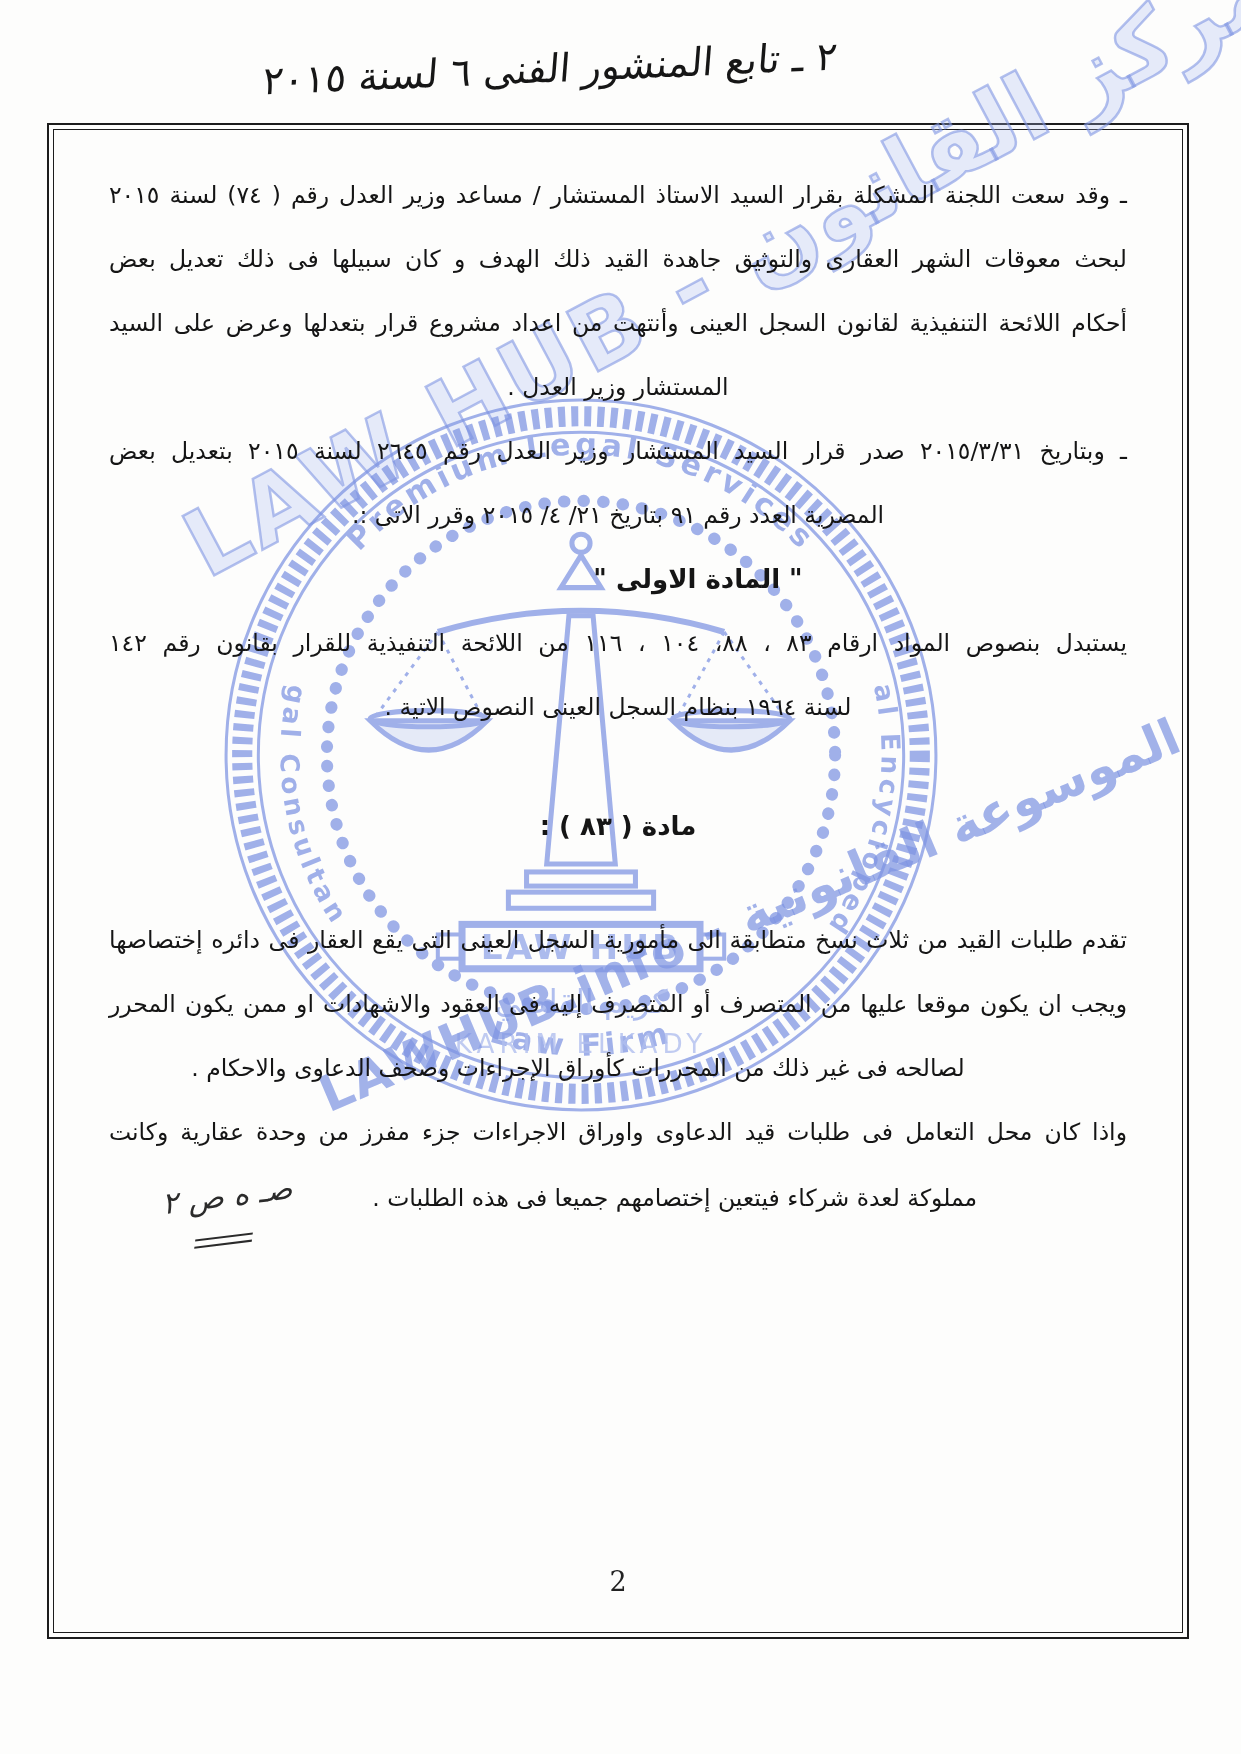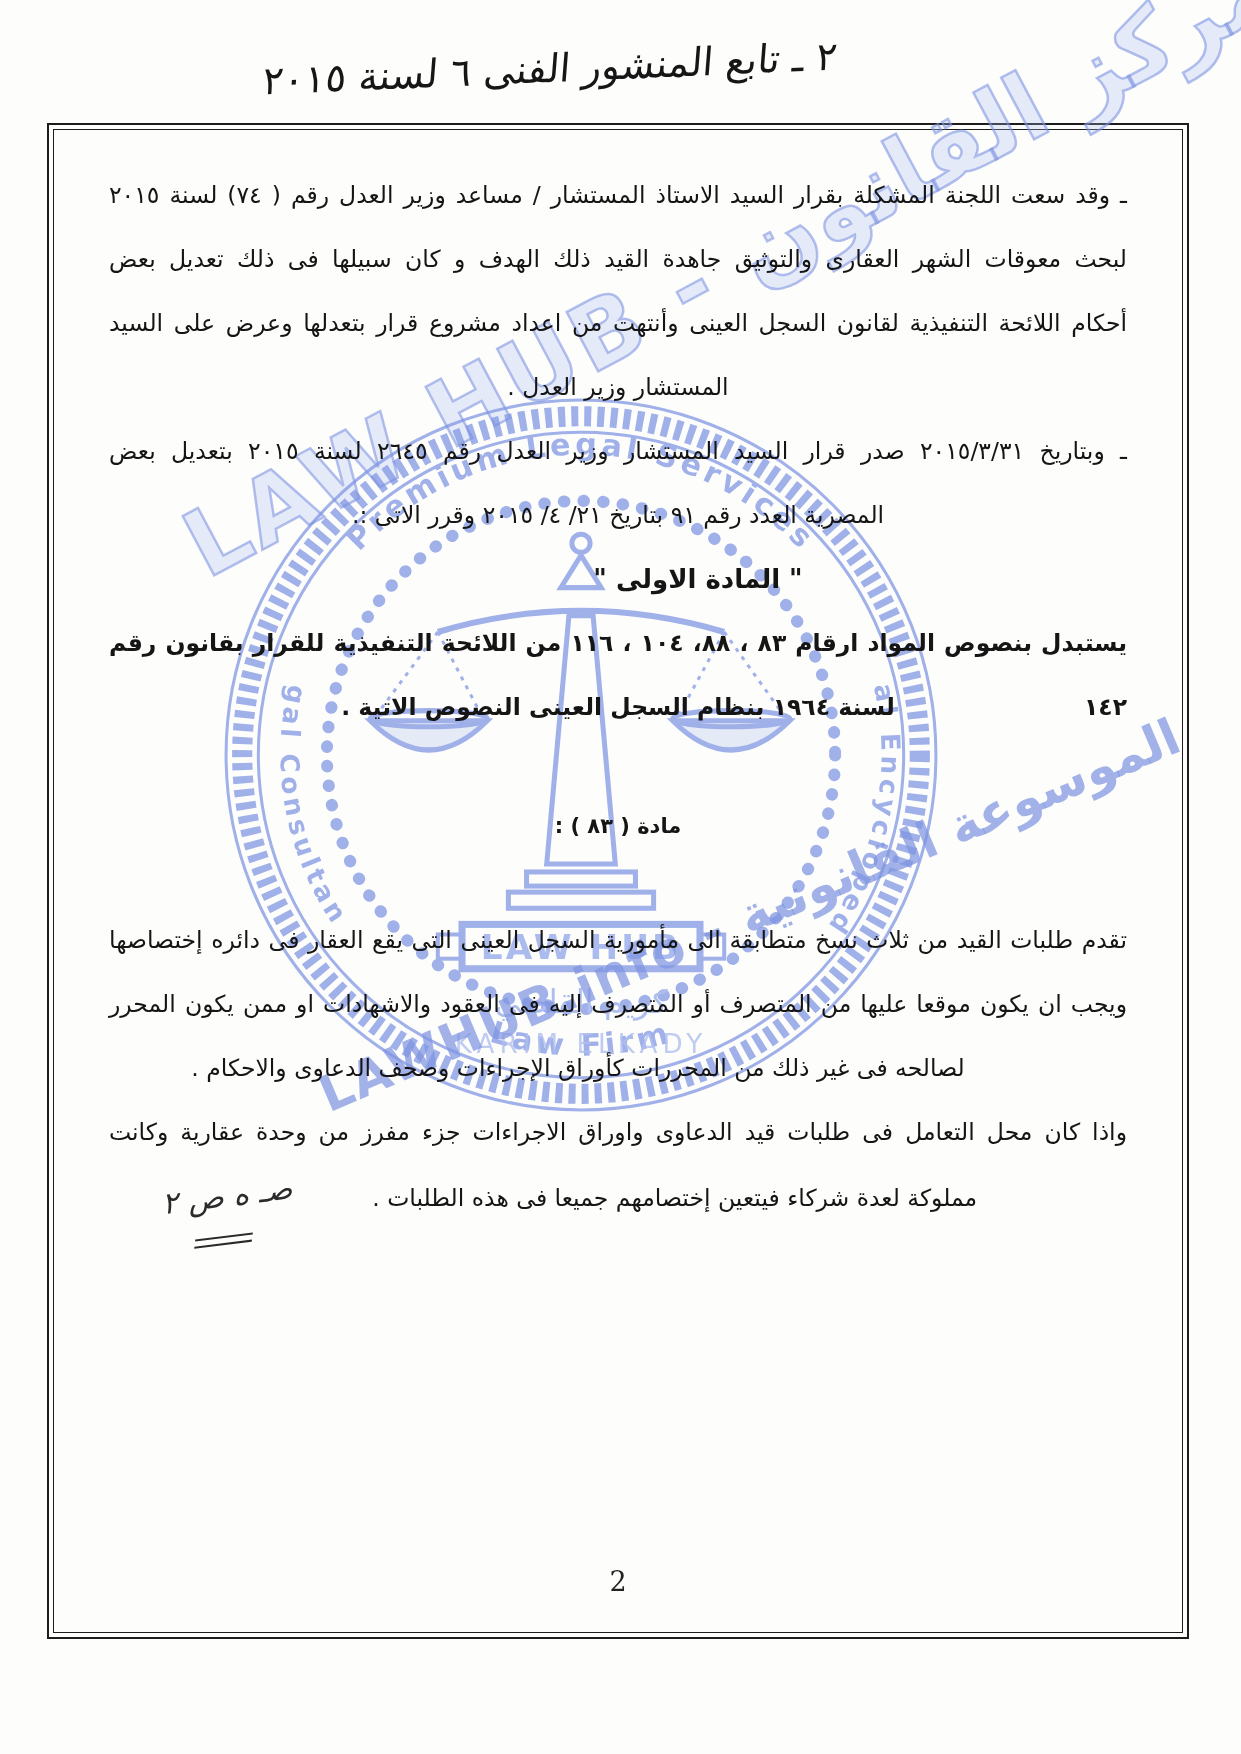--- a/index.html
+++ b/index.html
@@ -29,24 +29,24 @@
   }
   
   .doc{
     position:absolute;left:47px;top:123px;width:1142px;height:1516px;
     box-sizing:border-box;padding:40px 62px 0 62px;direction:rtl;z-index:2;
     font-size:23.5px;color:#151515;
   }
   .line{display:block;height:64px;line-height:64px;white-space:nowrap;}
   .j{text-align:justify;text-align-last:justify;white-space:normal;}
   .r{text-align:center;}
-  .b{font-weight:bold;}
+  .b{font-weight:normal;}
   .h1{font-weight:bold;font-size:26px;padding-left:0;padding-right:0;}
   .h1c{text-align:center;padding-left:160px;}
-  .h83{font-weight:bold;font-size:21px;}
+  .h83{font-weight:bold;font-size:26px;}
   .ind{padding-right:80px;}
   .sigline{padding-right:95px;white-space:nowrap;}
   .sp55{height:55px;} .sp50{height:50px;}
   .sig{
     display:inline-block;position:relative;margin-right:70px;
     font-size:30px;color:#2b2b2b;
     transform:rotate(-7deg) skewX(-14deg);transform-origin:center;
   }
   .sig-underline{
     position:absolute;right:28%;bottom:-16px;width:58px;height:5px;

